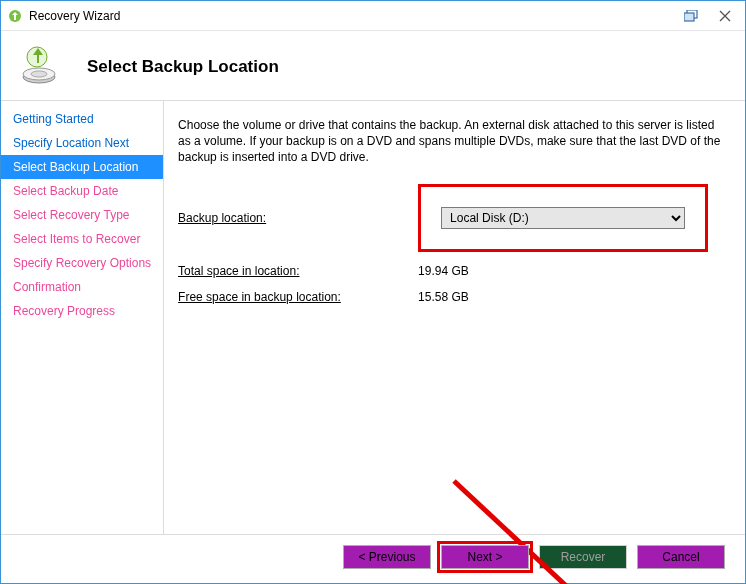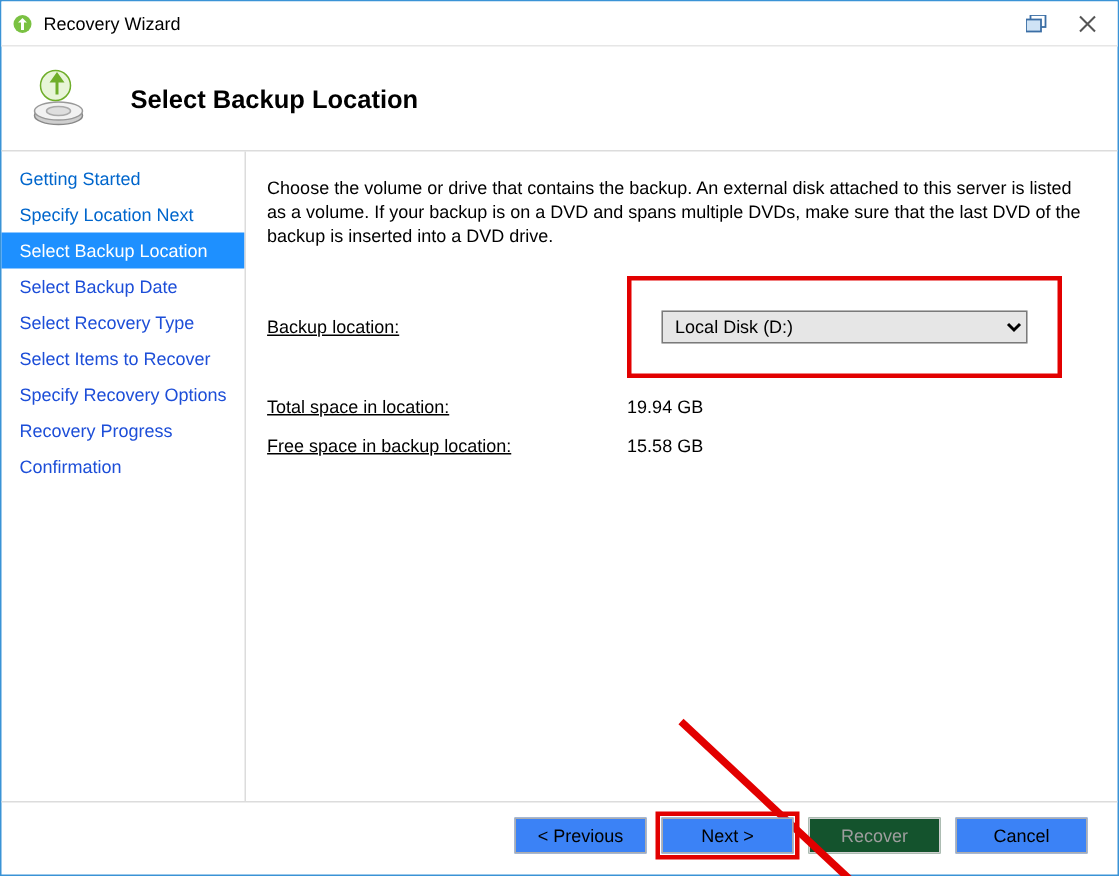--- a/index.html
+++ b/index.html
@@ -64,21 +64,21 @@
     width: 173px;
     border-right: 0;
     padding-top: 6px;
   }
   .step {
     padding: 5px 12px;
     color: #0066cc;
     cursor: default;
     white-space: nowrap;
   }
-  .step.dim { color: #1d4ed8; }
+  .step.dim { color: #ec4899; }
   .step.active {
     background: #1e90ff;
     color: #fff;
   }
   .content {
     flex: 1 1 auto;
     padding: 8px 20px 10px 14px;
     position: relative;
     border-left: 1px solid #dcdcdc;
   }
@@ -113,21 +113,21 @@
     border-top: 1px solid #dcdcdc;
     padding: 10px 20px 14px 20px;
     display: flex;
     justify-content: flex-end;
     gap: 10px;
   }
   button.wb {
     min-width: 88px;
     height: 24px;
     border: 1px solid #adadad;
-    background: #3b82f6;
+    background: #a21caf;
     font: inherit;
     cursor: pointer;
   }
   button.wb:disabled {
     color: #9e9e9e;
     border-color: #cfcfcf;
     background: #14532d;
     cursor: default;
   }
   .next-highlight {
@@ -192,22 +192,22 @@
 
   <div class="body">
     <div class="sidebar">
       <div class="step">Getting Started</div>
       <div class="step">Specify Location Next</div>
       <div class="step active">Select Backup Location</div>
       <div class="step dim">Select Backup Date</div>
       <div class="step dim">Select Recovery Type</div>
       <div class="step dim">Select Items to Recover</div>
       <div class="step dim">Specify Recovery Options</div>
+      <div class="step dim">Confirmation</div>
       <div class="step dim">Recovery Progress</div>
-      <div class="step dim">Confirmation</div>
     </div>
 
     <div class="content">
       <p class="desc">Choose the volume or drive that contains the backup. An external disk attached to this server is listed as a volume. If your backup is on a DVD and spans multiple DVDs, make sure that the last DVD of the backup is inserted into a DVD drive.</p>
 
       <div class="formrow">
         <span class="lbl">Backup location:</span>
         <span class="select-wrap">
           <select class="combo">
             <option>Local Disk (D:)</option>

